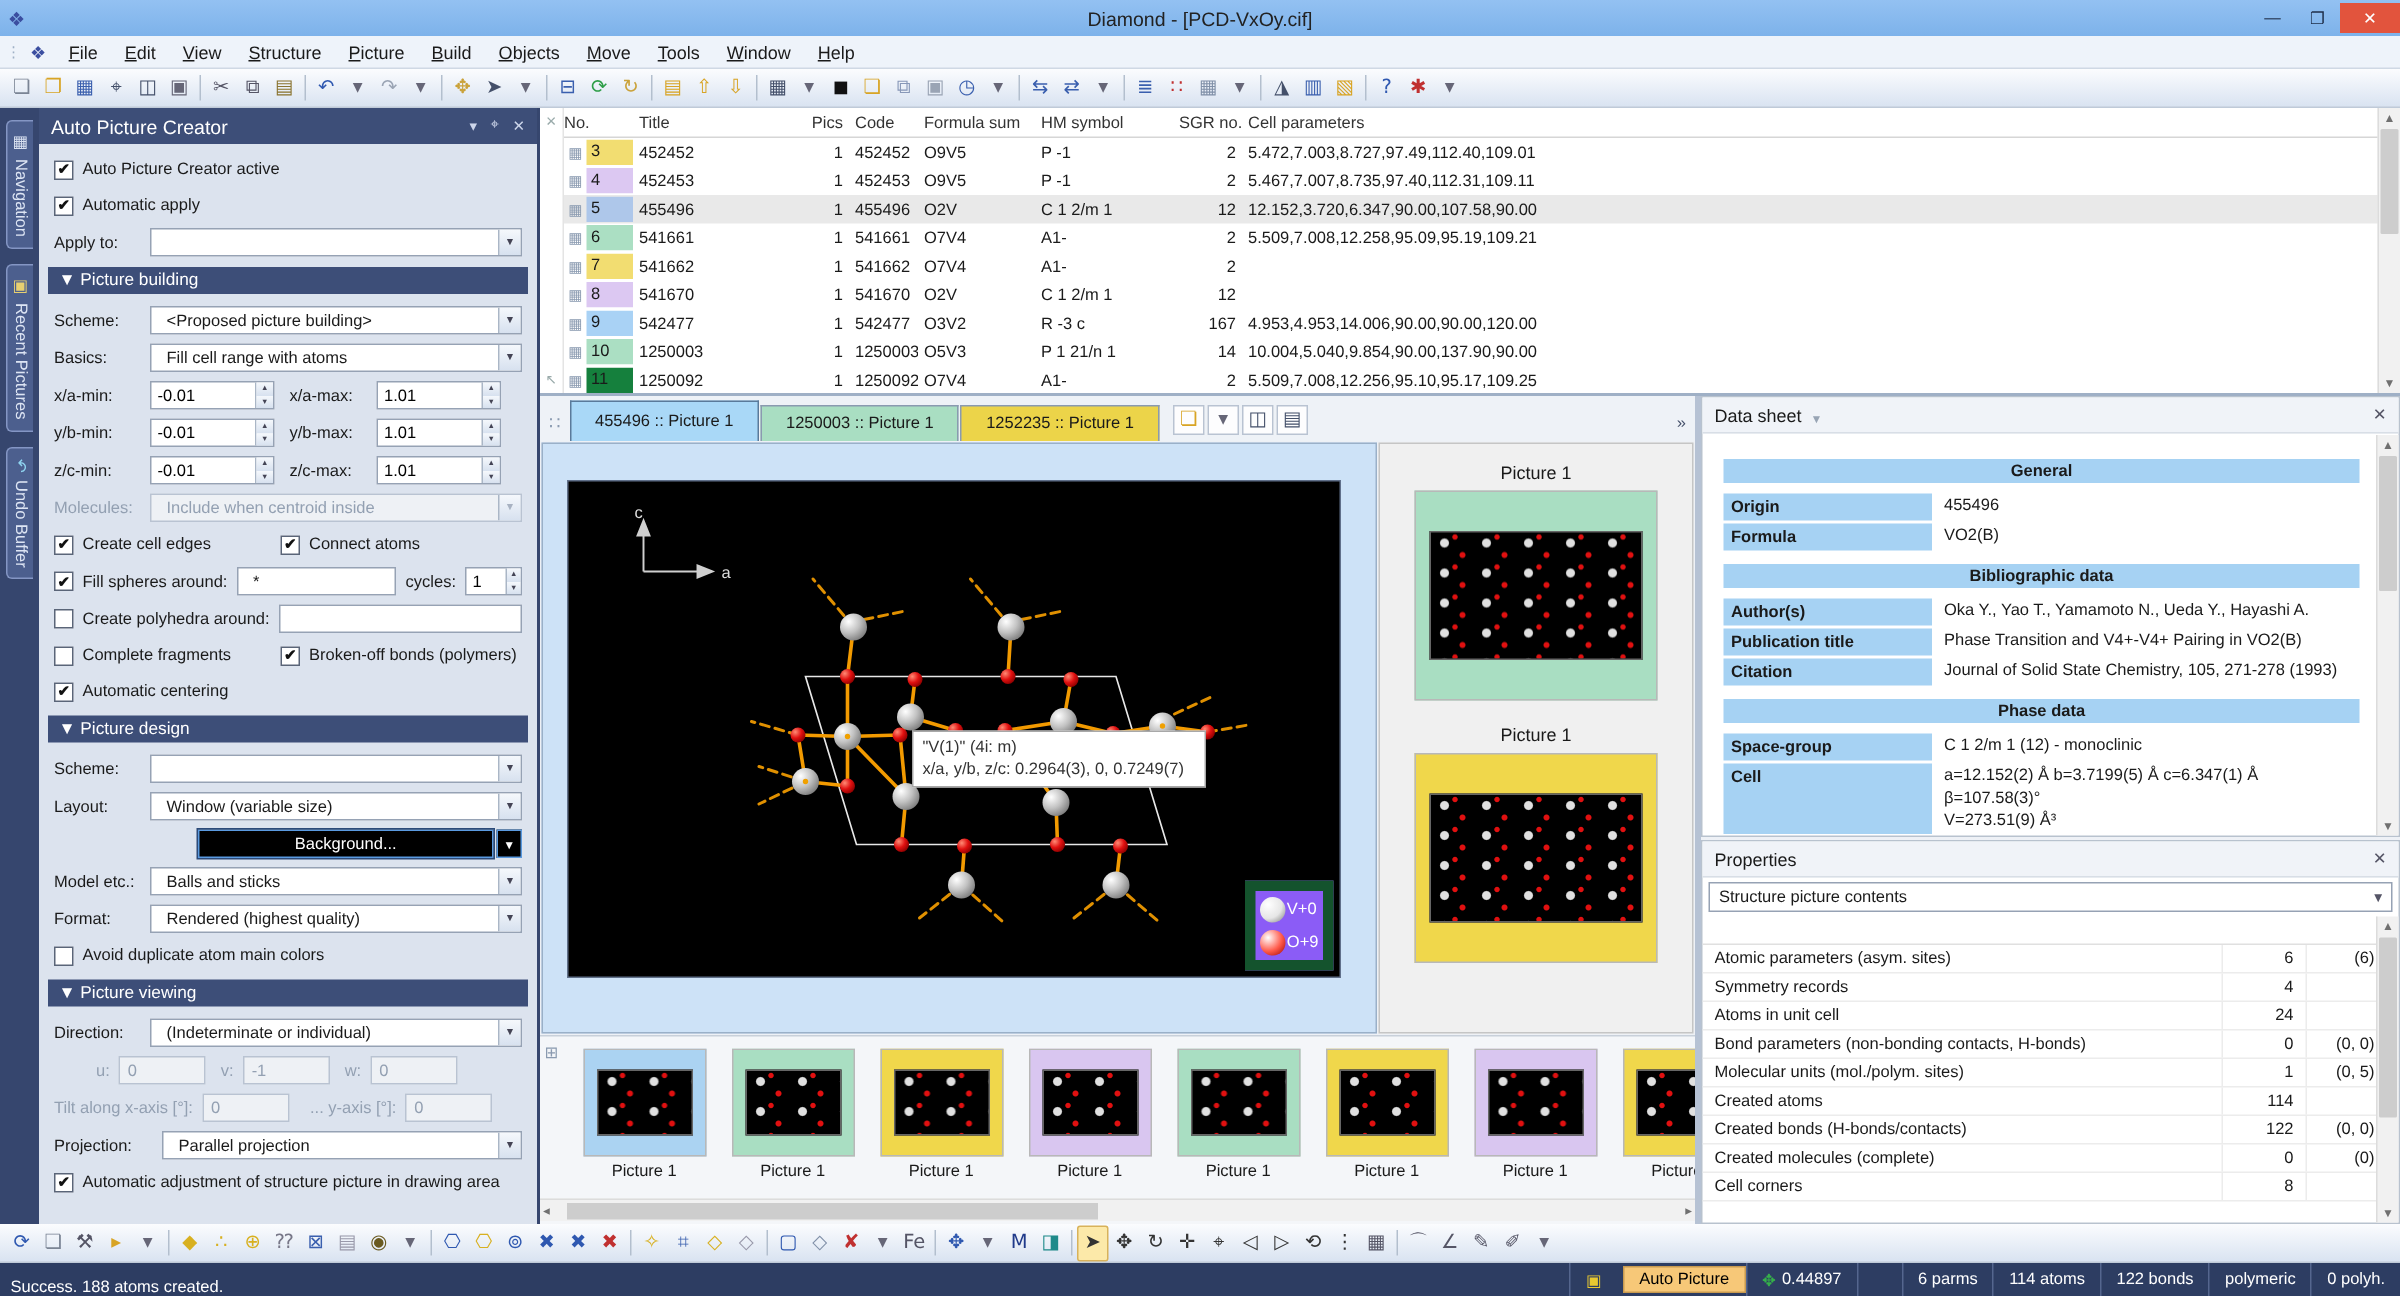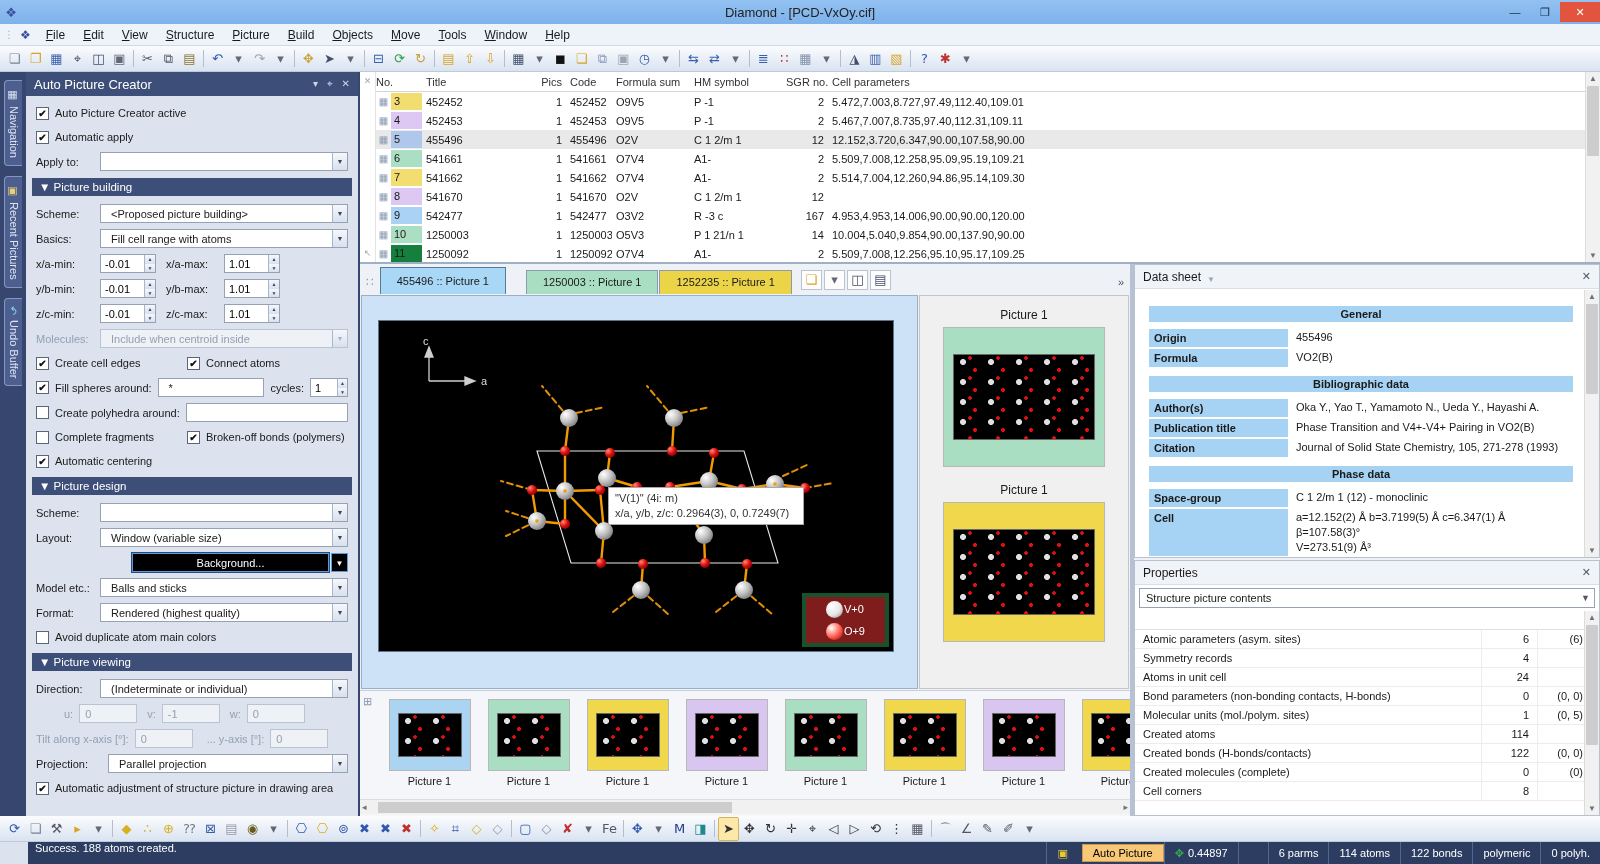--- a/index.html
+++ b/index.html
@@ -42,21 +42,21 @@
   .apc-title .t-icons { margin-left:auto; display:flex; gap:9px; font-size:10px; color:#cdd6ea; }
   .apc-body { flex:1; padding:8px 10px 0 10px; overflow:hidden; }
   .row { display:flex; align-items:center; margin-bottom:6px; min-height:18px; }
   .cb { width:13px; height:13px; background:#fff; border:1px solid #5a6578; display:inline-flex; align-items:center; justify-content:center; font-size:10px; font-weight:bold; margin-right:6px; flex:0 0 auto; color:#111; }
   .lbl { width:64px; flex:0 0 auto; }
   .lblw { flex:0 0 auto; margin-right:6px; }
   .combo { flex:1; height:19px; background:#fff; border:1px solid #96a2b4; display:flex; align-items:center; padding-left:10px; overflow:hidden; white-space:nowrap; }
   .combo .dd { margin-left:auto; width:15px; align-self:stretch; background:linear-gradient(#f5f8fc,#d7e1ef); border-left:1px solid #aab6c6; display:flex; align-items:center; justify-content:center; font-size:7px; color:#445; flex:0 0 auto; }
   .combo.dis { background:#eef1f5; color:#93a0b2; border-color:#b9c3d2; }
   .combo.dis .dd { color:#a8b2c2; }
-  .spinbox { width:56px; height:19px; background:#fff; border:1px solid #96a2b4; display:flex; align-items:center; }
+  .spinbox { width:83px; height:19px; background:#fff; border:1px solid #96a2b4; display:flex; align-items:center; }
   .spinbox input { width:100%; border:none; font:inherit; padding-left:4px; background:transparent; }
   .spinner { width:14px; align-self:stretch; border-left:1px solid #aab6c6; display:flex; flex-direction:column; }
   .spinner span { flex:1; font-size:5px; display:flex; align-items:center; justify-content:center; background:linear-gradient(#f5f8fc,#d7e1ef); color:#445; }
   .sect { background:#3d4e78; color:#fff; padding:3px 7px; margin:7px -4px 8px -4px; font-size:11.5px; }
   .dis-lbl { color:#93a0b2; }
   .dis-input { background:#eef1f5; border:1px solid #b9c3d2; color:#93a0b2; height:19px; padding:3px 0 0 5px; }
   .bgbtn { background:#000; color:#fff; border:1px solid #5a9ae0; outline:1px solid #2c4a78; height:19px; flex:1; text-align:center; padding-top:3px; }
   .bgdd { width:17px; height:19px; background:#000; color:#fff; border:1px solid #5a9ae0; margin-left:2px; text-align:center; font-size:8px; padding-top:5px; }
 
   
@@ -89,21 +89,21 @@
   .ptab.active { height:27px; padding-top:7px; border-color:#5a7a9a; font-weight:normal; }
   .ptab-tools { display:flex; align-items:center; gap:2px; margin:0 0 4px 8px; }
   .ptab-tools .tb-icon { border:1px solid #b9c3d2; background:#fdfdfe; height:20px; line-height:18px; }
   .ptab-more { margin-left:auto; margin-right:6px; color:#44506a; padding-bottom:6px; font-size:11px; }
 
   
   .prow { flex:1; display:flex; min-height:0; background:#eef1f6; }
   .ppanel { flex:1; background:#cde2f7; border:1px solid #9ab0c8; margin:1px; position:relative; min-width:0; }
   .canvas { position:absolute; left:16px; top:24px; width:516px; height:332px; background:#000; border:1px solid #60708a; }
   .tooltip { position:absolute; left:229px; top:166px; width:196px; background:#fff; border:1px solid #a8a8a8; color:#333; padding:3px 6px; font-size:11px; line-height:15px; white-space:nowrap; z-index:5; }
-  .legend { position:absolute; right:4px; bottom:4px; background:#7f1d1d; border:4px solid #14532d; padding:1px 20px; z-index:4; }
+  .legend { position:absolute; right:4px; bottom:4px; background:#8b5cf6; border:7px solid #14532d; padding:1px 3px; z-index:4; }
   .leg-row { display:flex; align-items:center; height:22px; color:#fff; font-size:11px; }
   .leg-sph { width:17px; height:17px; border-radius:50%; margin-right:1px; }
 
   
   .sthumbs { width:210px; flex:0 0 auto; background:#f0f0f0; border:1px solid #c5c5c5; margin:1px 1px 1px 0; padding-top:12px; display:flex; flex-direction:column; align-items:center; gap:16px; overflow:hidden; }
   .sthumb { display:flex; flex-direction:column; align-items:center; }
   .sthumb .cap { margin-bottom:5px; font-size:12px; }
   .sthumb .box { width:162px; height:140px; border:1px solid #b8b8b8; display:flex; align-items:center; justify-content:center; }
   .mini { background-color:#000; border:1px solid #666;
           background-image:
@@ -145,21 +145,21 @@
   .props-filter { margin:3px 4px 0 4px; height:20px; border:1px solid #96a2b4; background:#fff; display:flex; align-items:center; padding-left:6px; flex:0 0 auto; }
   .props-filter .dd { margin-left:auto; width:17px; align-self:stretch; display:flex; align-items:center; justify-content:center; color:#556; font-size:9px; }
   .props-head { height:22px; border-bottom:1px solid #e0e0e0; flex:0 0 auto; }
   .props-body { flex:1; overflow:hidden; position:relative; }
   .prow2 { display:flex; height:19px; align-items:center; border-bottom:1px solid #ececec; padding-left:8px; }
   .prow2 .nm { flex:1; overflow:hidden; white-space:nowrap; }
   .prow2 .v1 { width:56px; text-align:right; padding-right:8px; border-left:1px solid #ececec; align-self:stretch; line-height:19px; }
   .prow2 .v2 { width:62px; text-align:right; padding-right:16px; border-left:1px solid #ececec; align-self:stretch; line-height:19px; }
 
   
-  .statusbar { height:22px; background:#2d3d62; color:#fff; display:flex; align-items:flex-start; flex:0 0 auto; font-size:11px;margin-left:28px; }
+  .statusbar { height:22px; background:#2d3d62; color:#fff; display:flex; align-items:flex-end; flex:0 0 auto; font-size:11px; }
   .sb-msg { padding-left:7px; flex:1; }
   .sb-field { border-left:1px solid #55668e; align-self:stretch; display:flex; align-items:center; padding:0 10px; gap:4px; white-space:nowrap; }
   .sb-field.hl { background:#f7c878; color:#000; border:1px solid #c89a50; margin:2px 0; }
   .sb-icon { font-family:"DejaVu Sans",sans-serif; }
 
   .bottombar { height:26px; }
 </style>
 </head>
 <body>
 
@@ -540,21 +540,20 @@
               <div class="c-no">
                 <span class="gi">▦</span>
                 <span class="nbox" style="background: rgb(242, 221, 113);">7</span>
               </div>
               <div class="c-title">541662</div>
               <div class="c-pics">1</div>
               <div class="c-code">541662</div>
               <div class="c-form">O7V4</div>
               <div class="c-hm">A1-</div>
               <div class="c-sgr">2</div>
-              <div class="c-cell">5.514,7.004,12.260,94.86,95.14,109.30</div>
             </div>
             <div class="trow">
               <div class="c-no">
                 <span class="gi">▦</span>
                 <span class="nbox" style="background: rgb(220, 200, 242);">8</span>
               </div>
               <div class="c-title">541670</div>
               <div class="c-pics">1</div>
               <div class="c-code">541670</div>
               <div class="c-form">O2V</div>
@@ -608,21 +607,21 @@
         </div>
       </div>
 
       <div class="lower">
         <div class="centercol">
 
           <div class="ptabbar">
             <span class="ptab-grip">∷</span>
             <span id="ptabs" style="display:flex; align-items:flex-end;">
                 <span class="ptab active" style="background: rgb(169, 216, 247);">455496 :: Picture 1</span>
-                <span class="ptab" style="background: rgb(169, 222, 194); margin-left: 19px;">1250003 :: Picture 1</span>
+                <span class="ptab" style="background: rgb(169, 222, 194);">1250003 :: Picture 1</span>
                 <span class="ptab" style="background: rgb(236, 212, 73);">1252235 :: Picture 1</span>
               </span>
             <span class="ptab-tools" id="ptab-tools">
                 <span class="tb-icon" style="color: rgb(216, 164, 37);">❏</span>
                 <span class="tb-icon" style="color: rgb(102, 102, 119);">▾</span>
                 <span class="tb-icon" style="color: rgb(68, 80, 106);">◫</span>
                 <span class="tb-icon" style="color: rgb(68, 80, 106);">▤</span>
               </span>
             <span class="ptab-more">»</span>
           </div>

